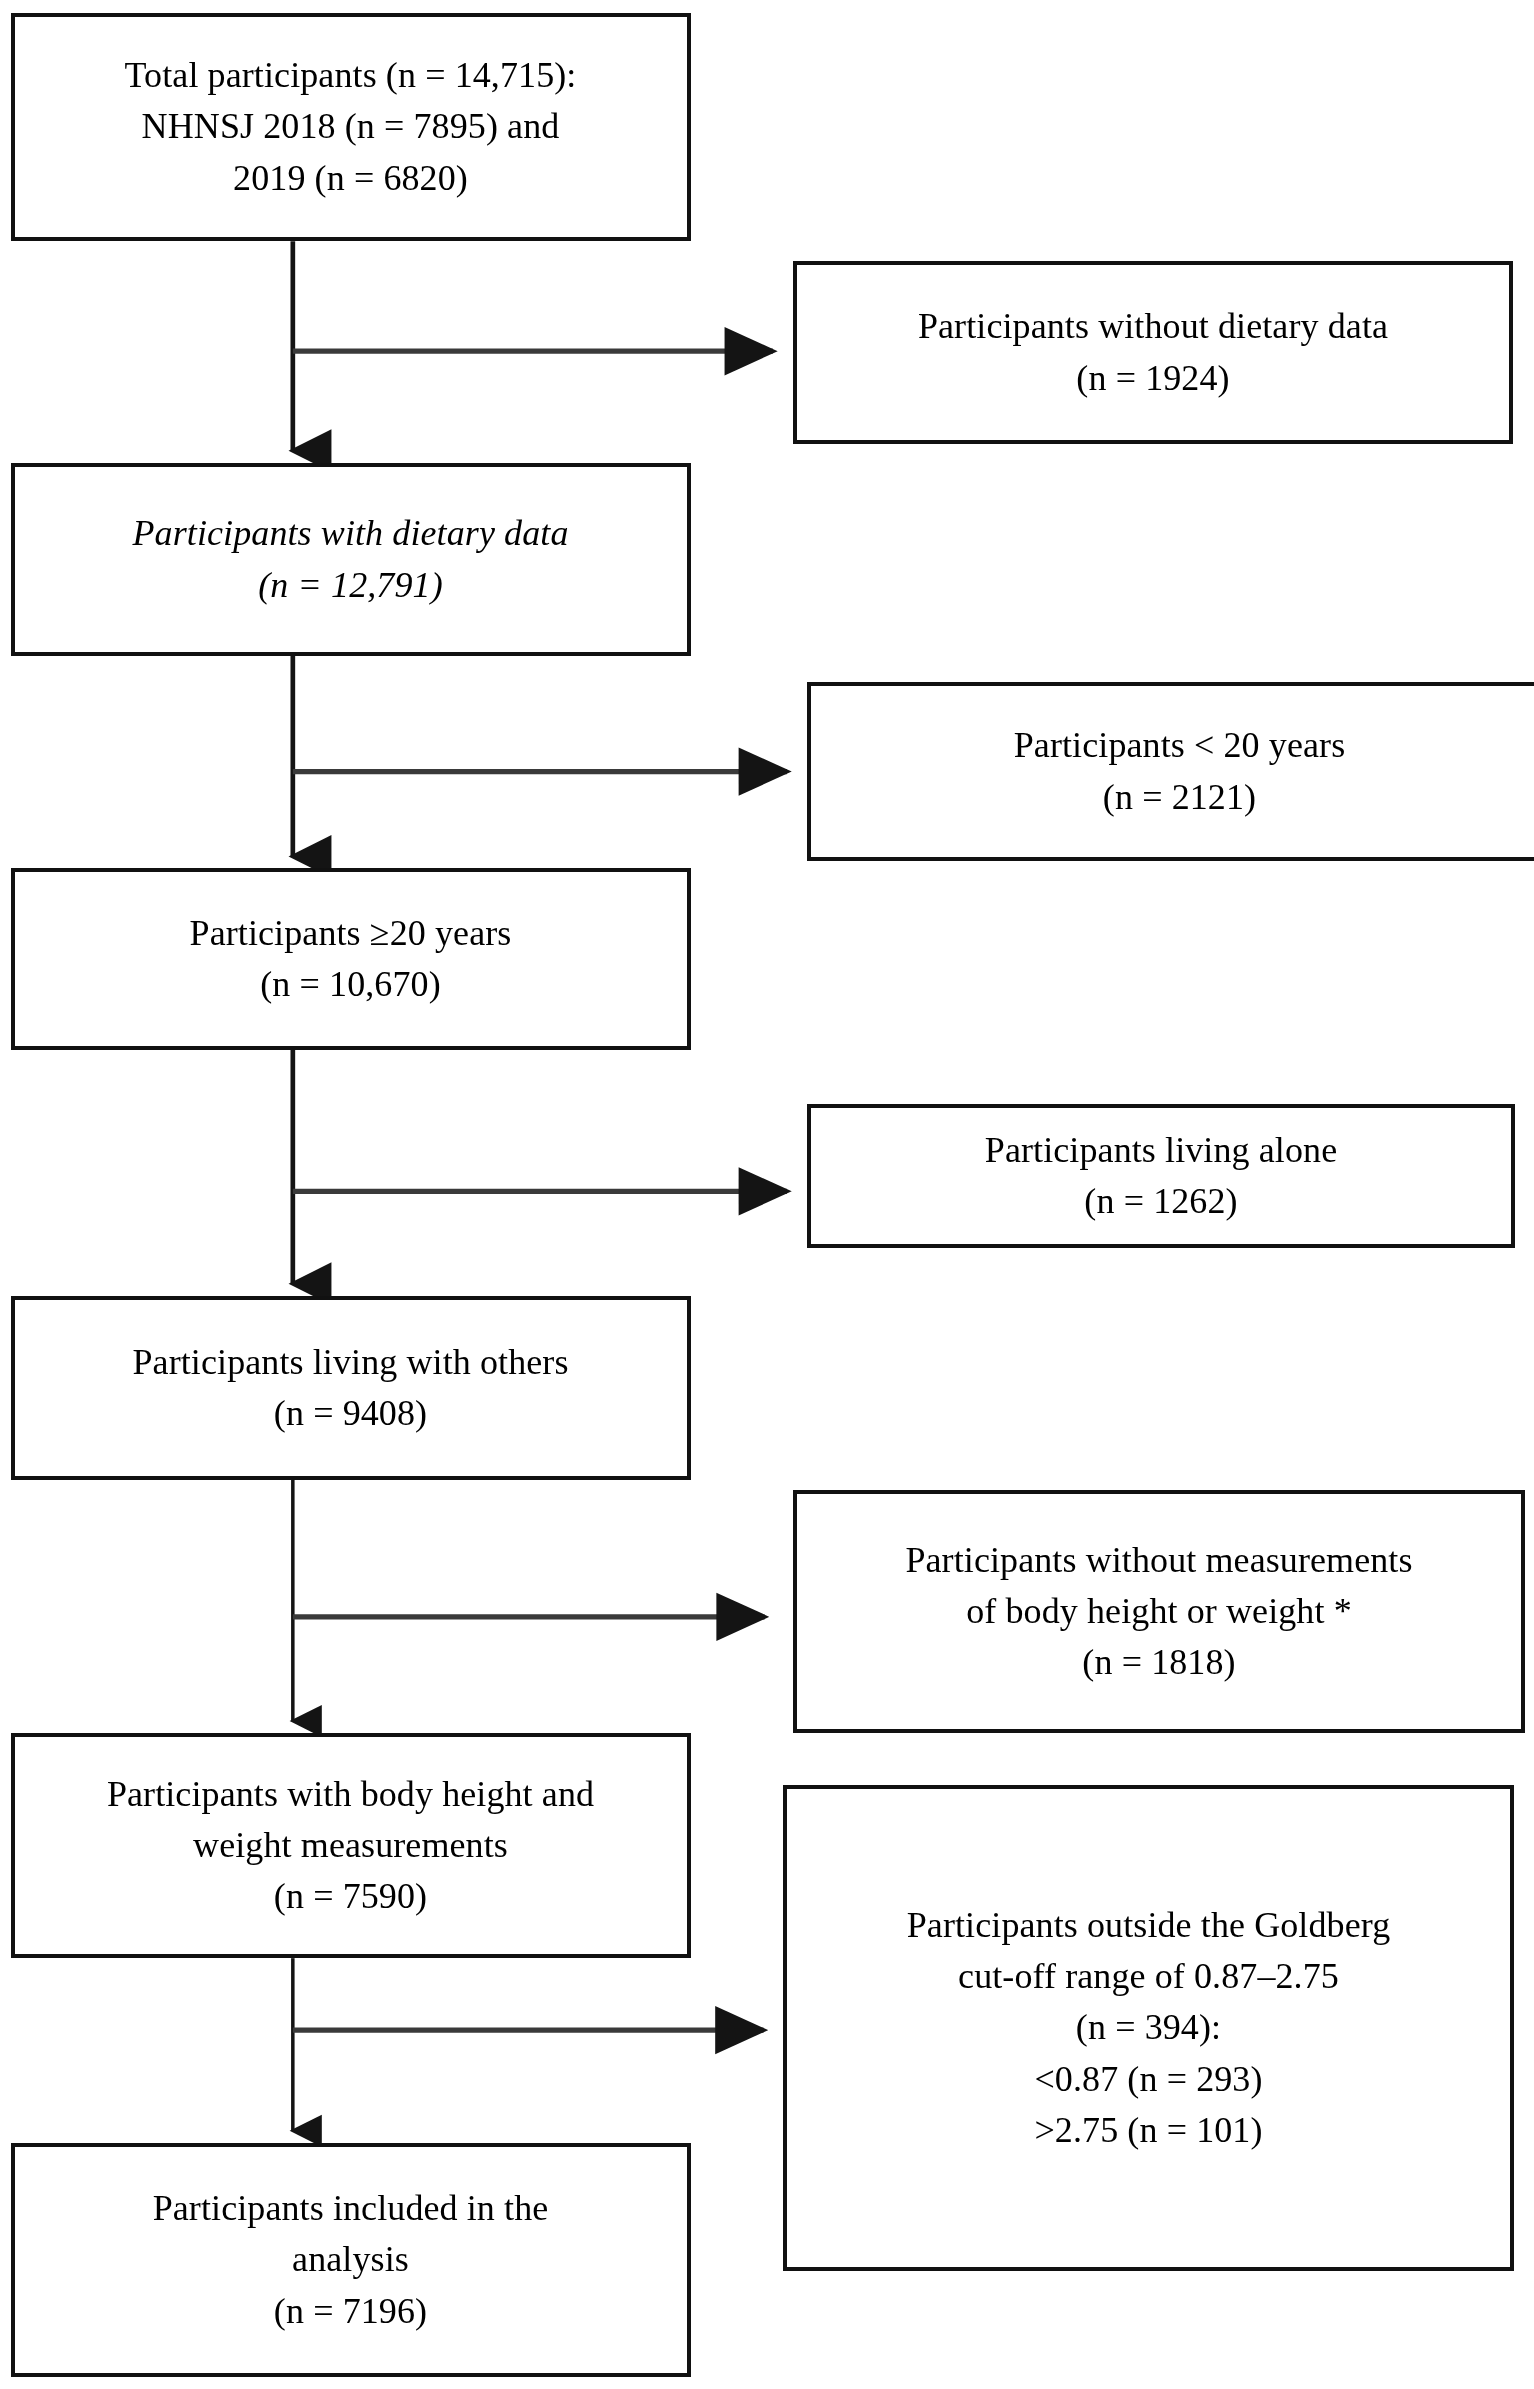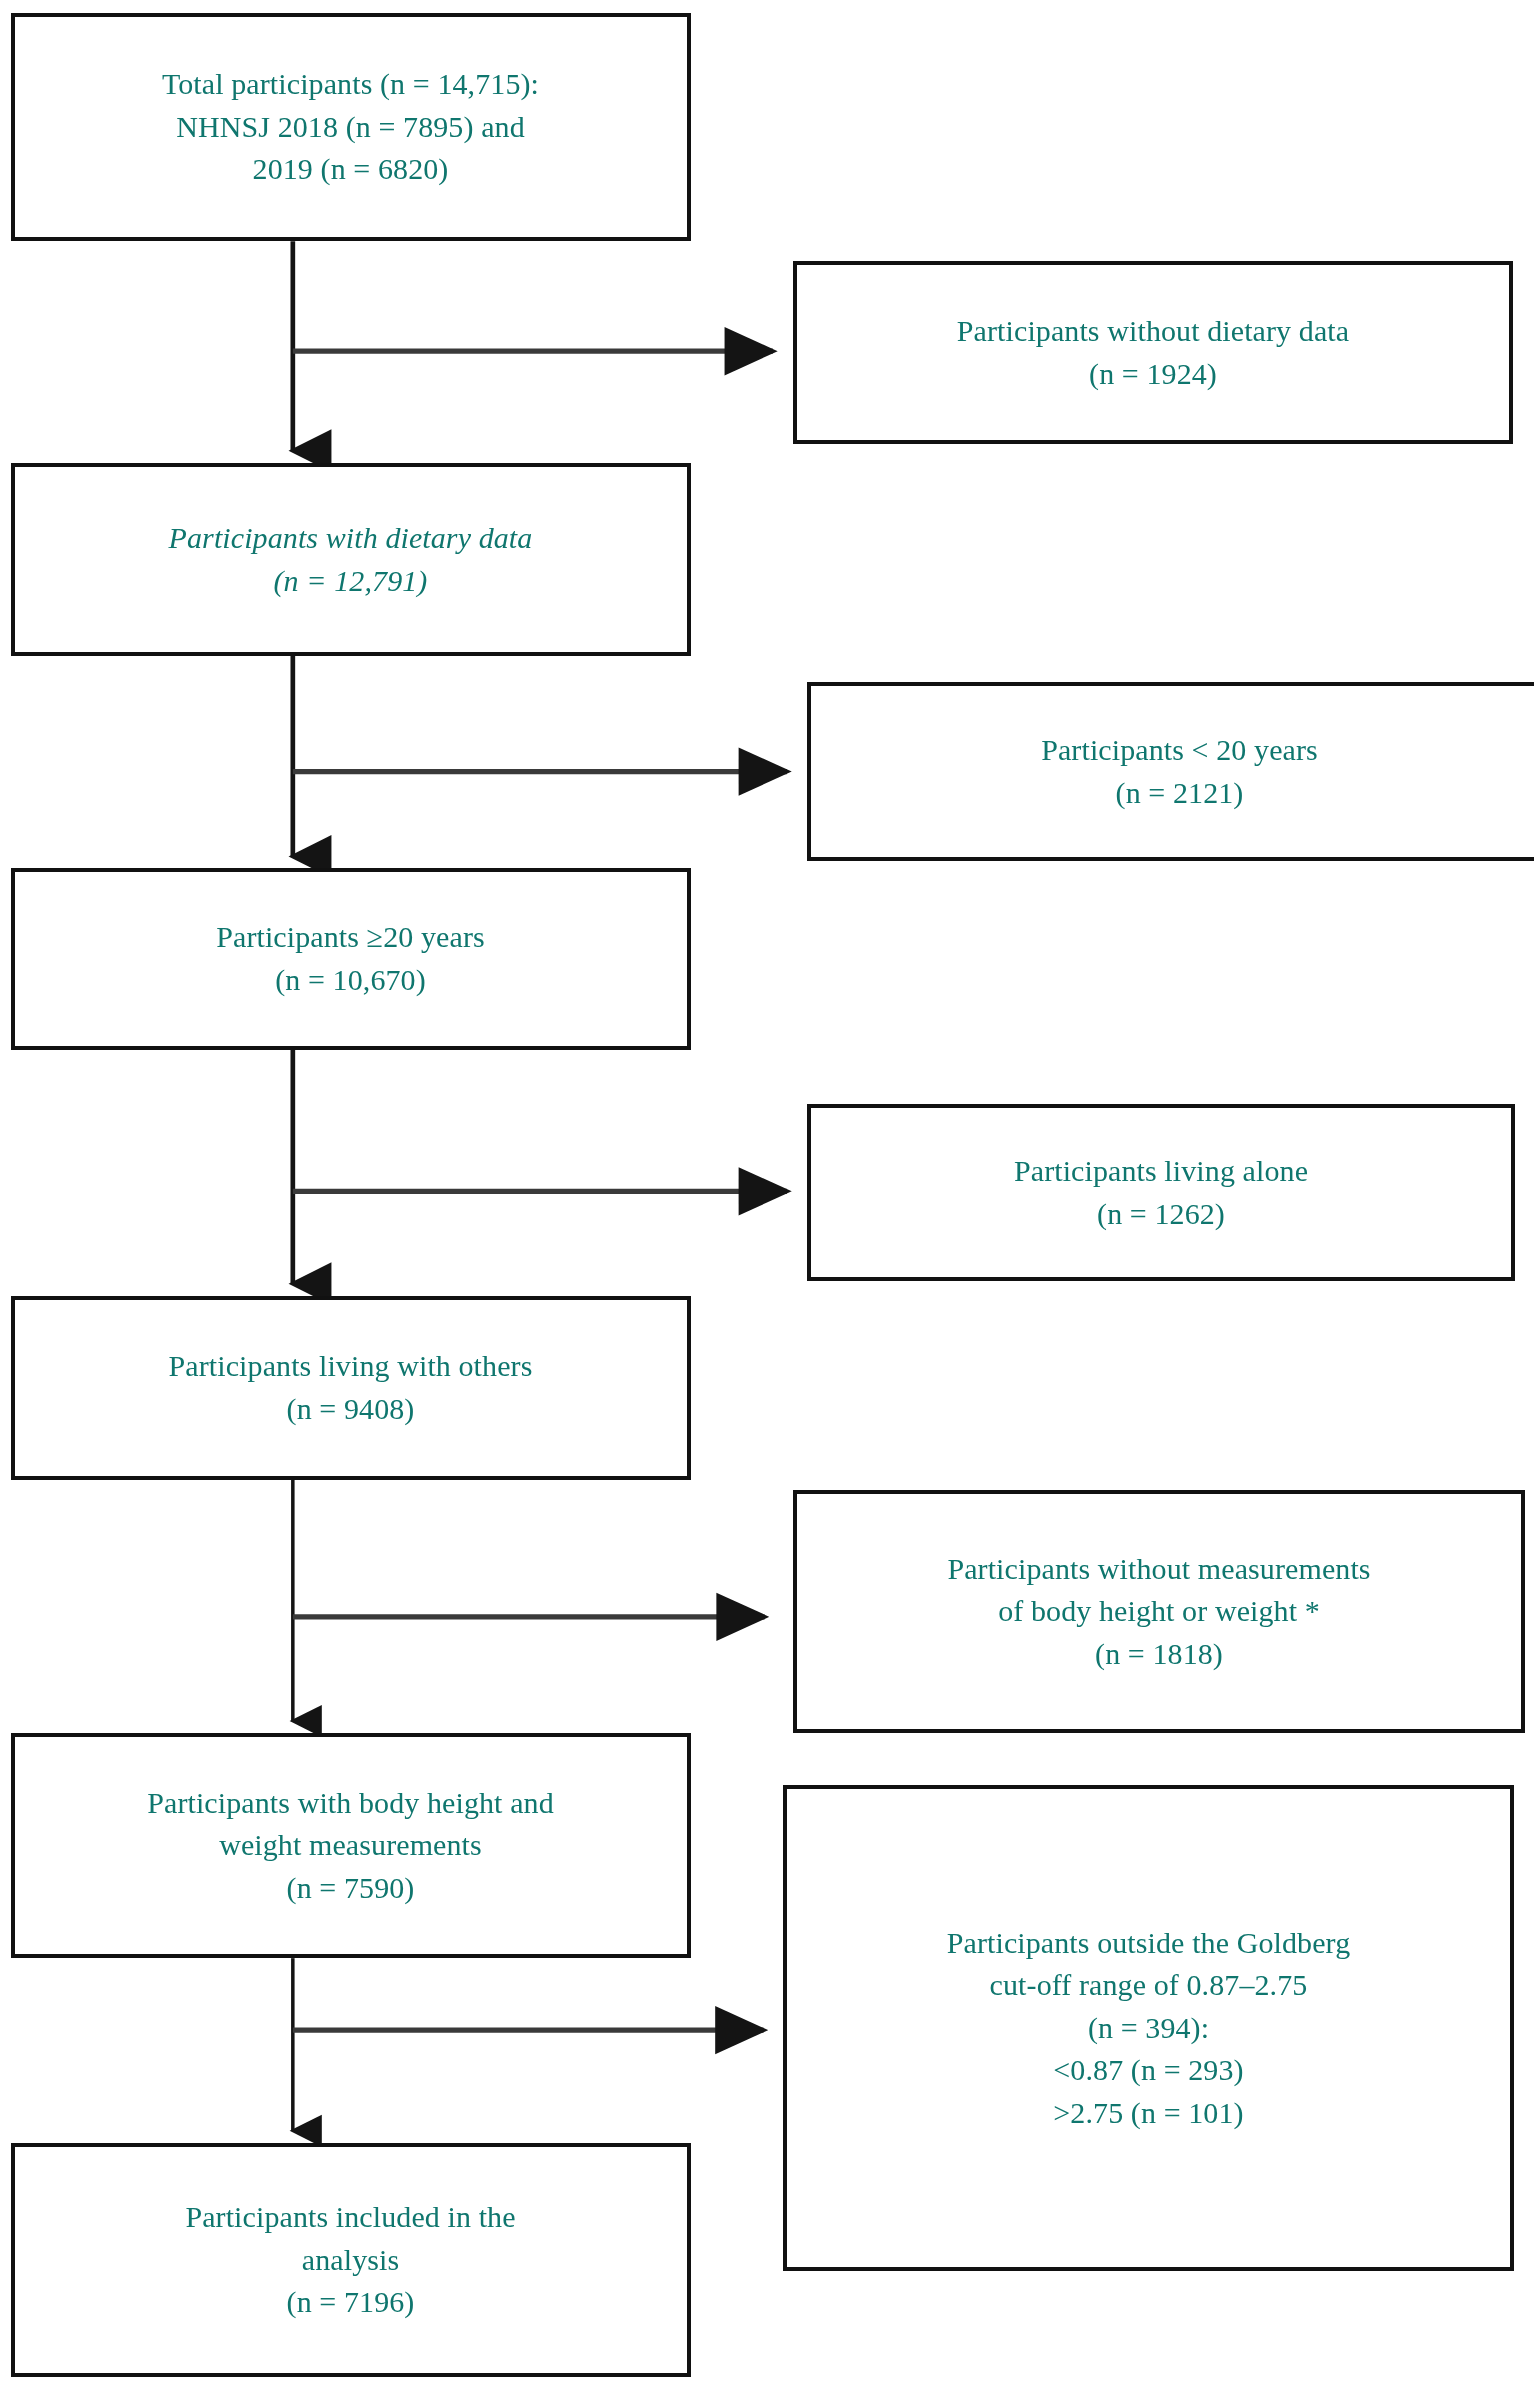--- a/index.html
+++ b/index.html
@@ -33,40 +33,40 @@
     border: 4.1px solid #111111;
     display: flex;
     align-items: center;
     justify-content: center;
     z-index: 2;
   }
   .node-text {
     display: block;
     width: 100%;
     text-align: center;
-    font-size: 30px;
+    font-size: 36px;
     line-height: 1.42;
-    color: #0f766e;
+    color: #000000;
     font-weight: 400;
     letter-spacing: 0.1px;
     padding: 0 8.2px;
     box-sizing: border-box;
     white-space: pre-line;
   }
   
   #node-total        { left: 10.5px;  top: 13px;   width: 680px; height: 228px; }
   #node-dietary      { left: 10.5px;  top: 463px;  width: 680px; height: 193px; font-style: italic; }
   #node-age20        { left: 10.5px;  top: 868px; width: 680px; height: 182px; align-items: center; }
   #node-withothers   { left: 10.5px;  top: 1296px; width: 680px; height: 184px; }
   #node-measured     { left: 10.5px;  top: 1733px; width: 680px; height: 225px; }
   #node-included     { left: 10.5px;  top: 2143px; width: 680px; height: 234px; }
   
   #node-ex-dietary   { left: 793px; top: 261px;  width: 720px; height: 183px; }
   #node-ex-age       { left: 807px; top: 682px; width: 745px; height: 179px; }
-  #node-ex-alone     { left: 807px; top: 1104px; width: 708px; height: 177px; }
+  #node-ex-alone     { left: 807px; top: 1104px; width: 708px; height: 144px; }
   #node-ex-measure   { left: 785px; top: 1490px; width: 732px; height: 243px; margin-left: 8px; }
   #node-ex-goldberg  { left: 783px; top: 1785px; width: 731px; height: 486px; }
 </style>
 </head>
 <body>
 
 <div id="flow-root">
 
   <svg id="connector-layer" viewBox="0 0 2620 4081" width="1534" height="2389" xmlns="http://www.w3.org/2000/svg" aria-hidden="true">
     <defs>

